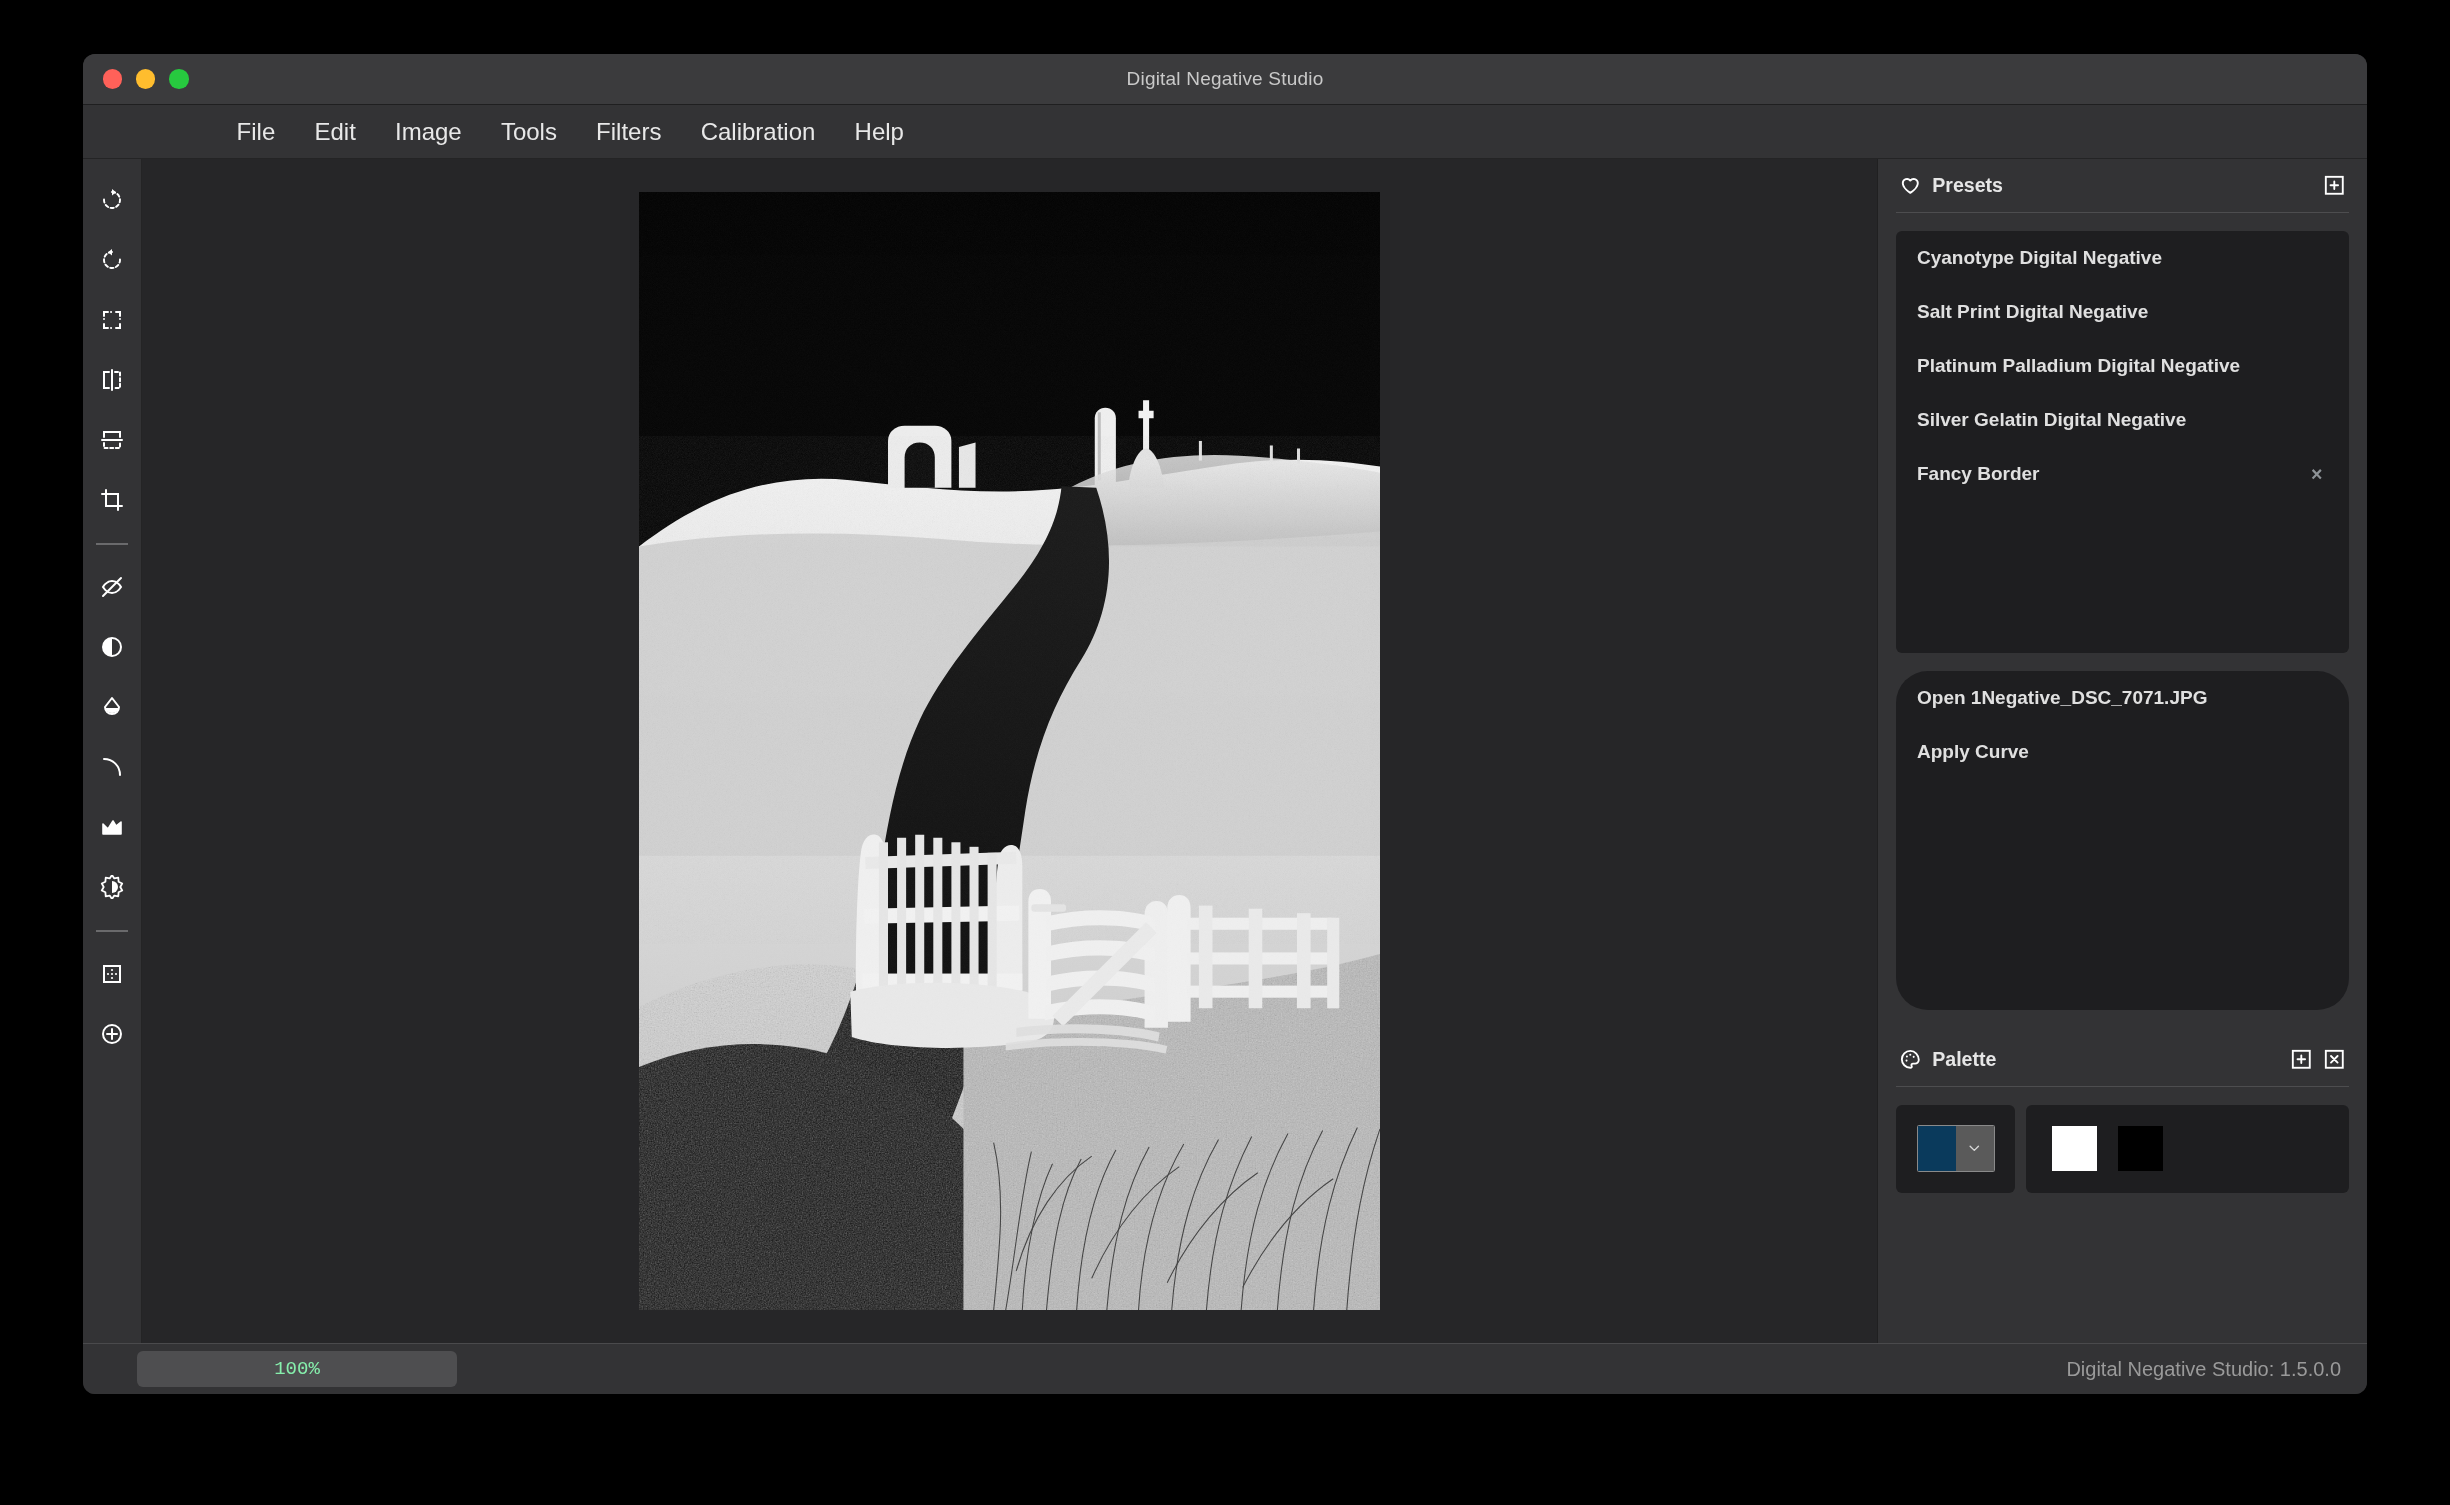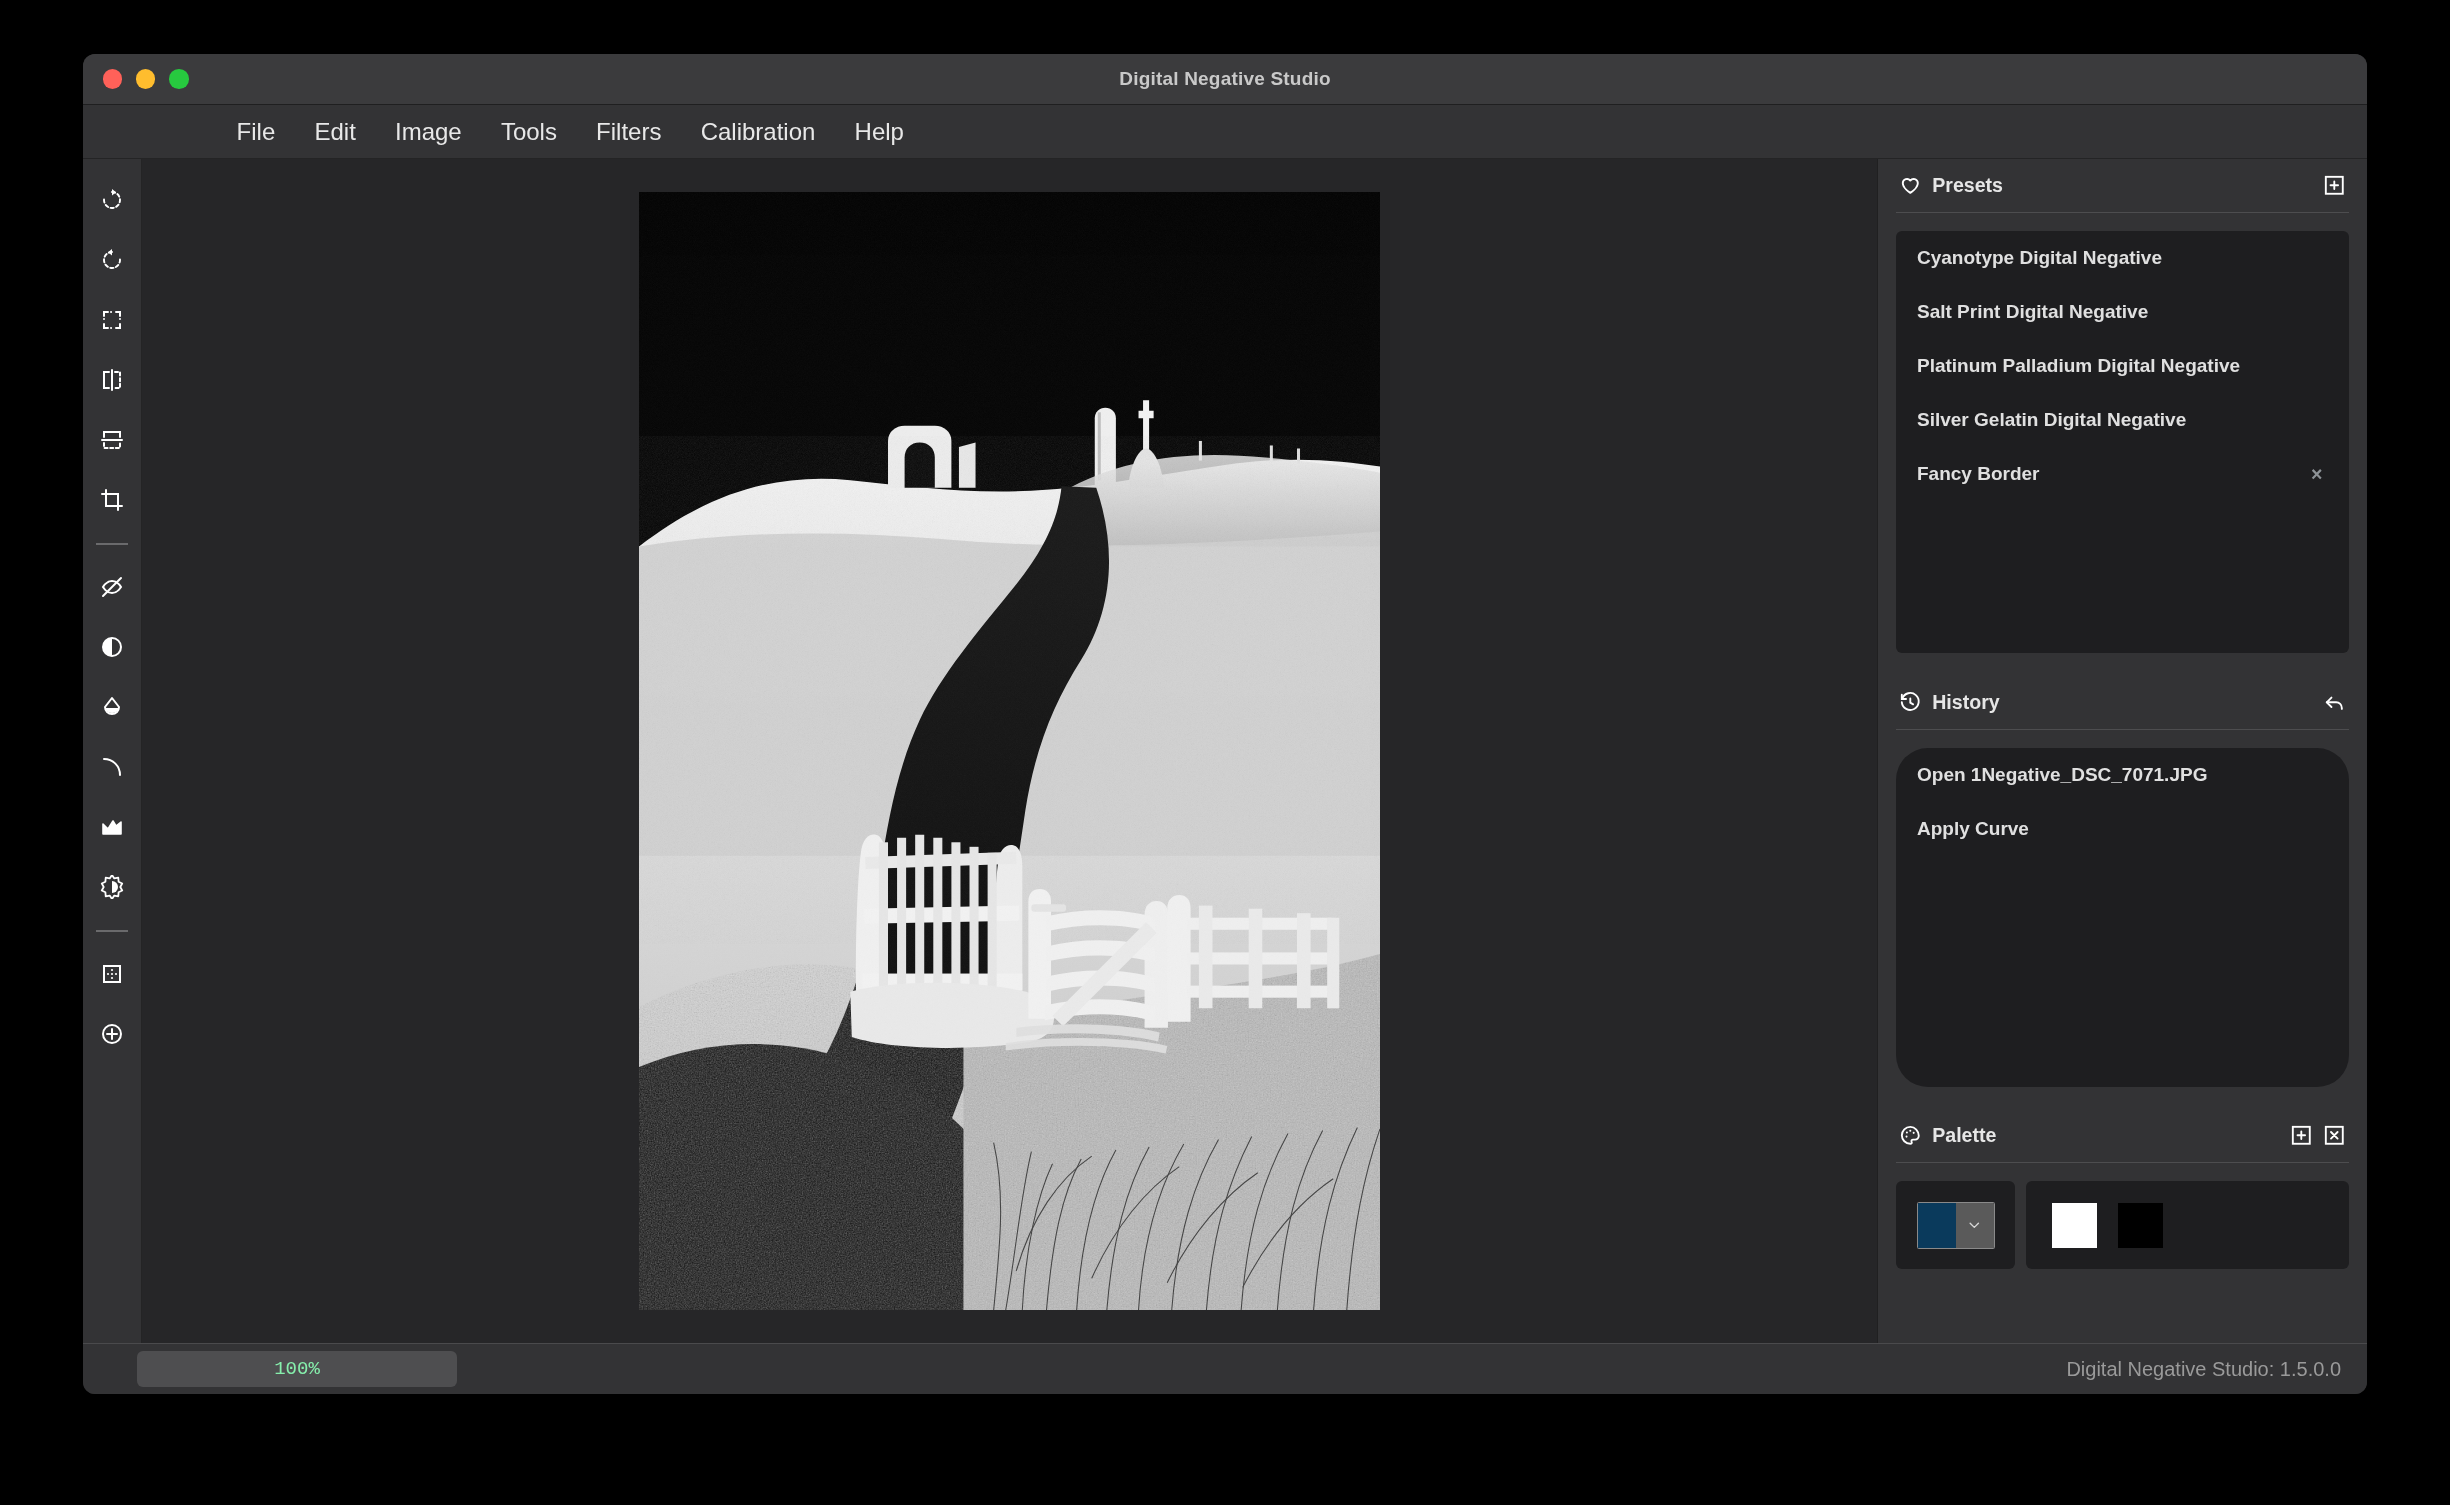--- a/index.html
+++ b/index.html
@@ -25,21 +25,21 @@
     height: 51px; flex: 0 0 51px;
     background: #3b3b3d;
     position: relative;
     display: flex; align-items: center;
     border-bottom: 0.8px solid #1f1f20;
   }
   .traffic { display: flex; gap: 13.6px; margin-left: 19.6px; }
   .dot { width: 19.6px; height: 19.6px; border-radius: 50%; }
   .titlebar-title {
     position: absolute; left: 0; right: 0; text-align: center;
-    font-size: 19px; font-weight: bold; color: #c9c9c9;
+    font-size: 19px; font-weight: normal; color: #c9c9c9;
     letter-spacing: 0.2px; pointer-events: none;
   }
 
   
   .menubar {
     height: 54px; flex: 0 0 54px;
     background: #333335;
     display: flex; align-items: center;
     padding-left: 134px;
     border-bottom: 0.8px solid #242425;
@@ -488,38 +488,20 @@
         </div>
         <div class="list-item">
           <span class="li-label">Silver Gelatin Digital Negative</span>
         </div>
         <div class="list-item">
           <span class="li-label">Fancy Border</span>
           <span class="li-close">×</span>
         </div>
       </div>
 
-      <div class="section-head" style="margin-top:22.6px">
-        <span class="sh-icon">
-          <svg viewBox="0 0 24 24" fill="none" stroke="#fff" stroke-width="2" stroke-linecap="round">
-            <path d="M3.5 8A9 9 0 1 1 3 12"></path>
-            <path d="M3 4v4.5h4.5"></path>
-            <path d="M12 8v4.4l3 1.8"></path>
-          </svg>
-        </span>
-        <span class="section-title">History</span>
-        <span class="head-actions">
-          <span class="head-btn">
-            <svg viewBox="0 0 24 24" fill="none" stroke="#fff" stroke-width="2" stroke-linecap="round" stroke-linejoin="round">
-              <path d="M9 7 4 12l5 5"></path>
-                <path d="M4 12h10a6 6 0 0 1 6 6v1"></path>
-            </svg>
-          </span>
-        </span>
-      </div>
       <div class="list-box history-box">
         <div class="list-item">
           <span class="li-label">Open 1Negative_DSC_7071.JPG</span>
         </div>
         <div class="list-item">
           <span class="li-label">Apply Curve</span>
         </div>
       </div>
 
       <div class="section-head" style="margin-top:22.6px">

